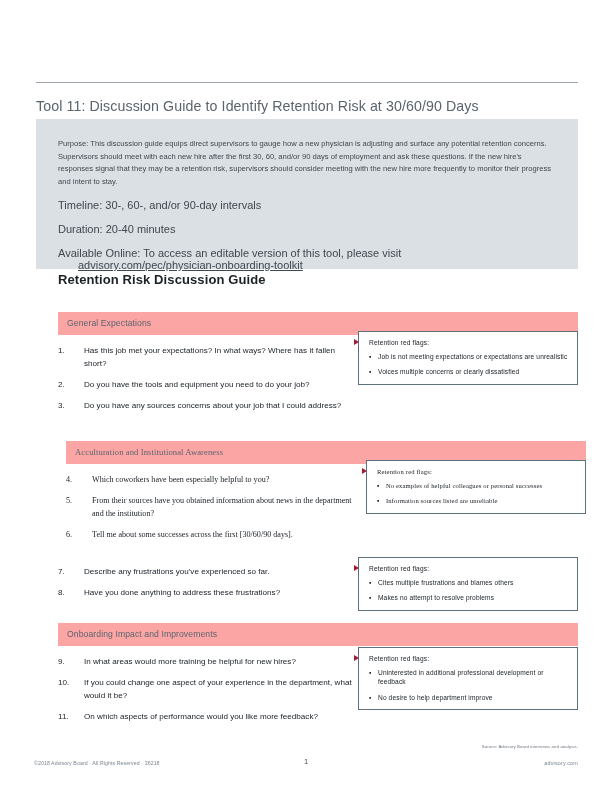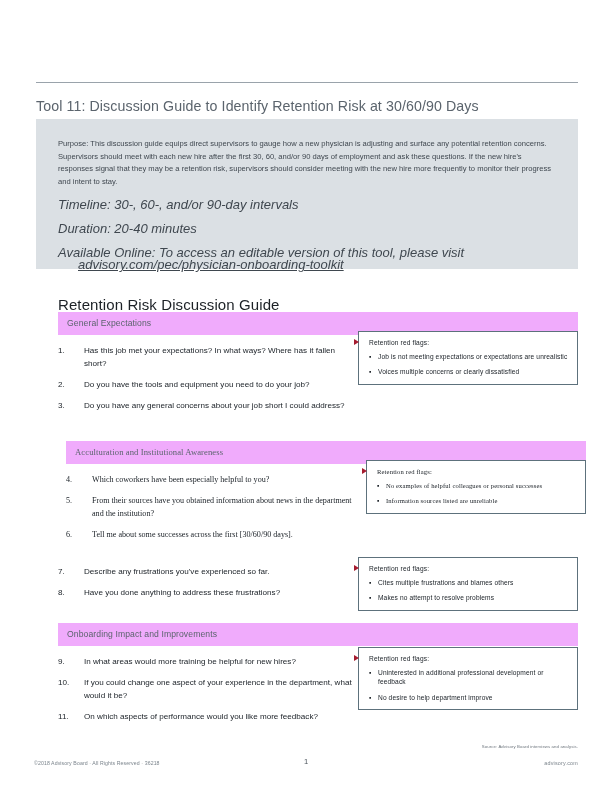--- a/index.html
+++ b/index.html
@@ -55,55 +55,54 @@
     padding: 19px 22px 0 22px;
   }
   .purpose-para {
     font-size: 7.6px;
     line-height: 12.6px;
     color: #3f474f;
     margin: 0 0 11px 0;
     max-width: 500px;
   }
   .purpose-line {
-    font-size: 13px;
+    font-size: 11px;
     line-height: 12.6px;
     color: #3f474f;
     margin: 0 0 11px 0;
-    font-style: italic;
   }
   .purpose-line.last { margin-bottom: 0; }
   .link {
     color: #3f474f;
     text-decoration: underline;
     margin-left: 20px;
   }
 
   
   .guide-heading {
     position: absolute;
     left: 58px;
-    top: 296px;
-    font-size: 15px;
-    font-weight: normal;
+    top: 272px;
+    font-size: 13px;
+    font-weight: bold;
     color: #1c2126;
     letter-spacing: 0.1px;
   }
 
   
   .sections {
     position: absolute;
     left: 58px;
     top: 312px;
     width: 520px;
   }
   .section { position: relative; }
 
   .section-bar {
-    background: #f0abfc;
+    background: #fca5a5;
     height: 23px;
     line-height: 23px;
     padding-left: 9px;
     font-size: 8.6px;
     color: #5b646d;
     letter-spacing: 0.1px;
   }
 
   .section-body {
     position: relative;
@@ -242,21 +241,21 @@
 
   <div class="guide-heading">Retention Risk Discussion Guide</div>
 
   <div class="sections">
       <div class="section" style="position: absolute; top: 0px; left: 0px; width: 520px;">
         <div class="section-bar">General Expectations</div>
         <div class="section-body">
           <ul class="qlist">
             <li class="qitem"><span class="qnum">1.</span><span>Has this job met your expectations? In what ways? Where has it fallen short?</span></li>
             <li class="qitem"><span class="qnum">2.</span><span>Do you have the tools and equipment you need to do your job?</span></li>
-            <li class="qitem"><span class="qnum">3.</span><span>Do you have any general concerns about your job short I could address?</span></li>
+            <li class="qitem"><span class="qnum">3.</span><span>Do you have any sources concerns about your job that I could address?</span></li>
           </ul>
           <div class="flagbox" style="top: -4px;">
             <span class="flag-arrow"></span>
             <div class="flag-title">Retention red flags:</div>
             <ul class="flag-list">
               <li class="flag-item"><span class="bullet">▪</span><span>Job is not meeting expectations or expectations are unrealistic</span></li>
               <li class="flag-item"><span class="bullet">▪</span><span>Voices multiple concerns or clearly dissatisfied</span></li>
             </ul>
           </div>
         </div>

